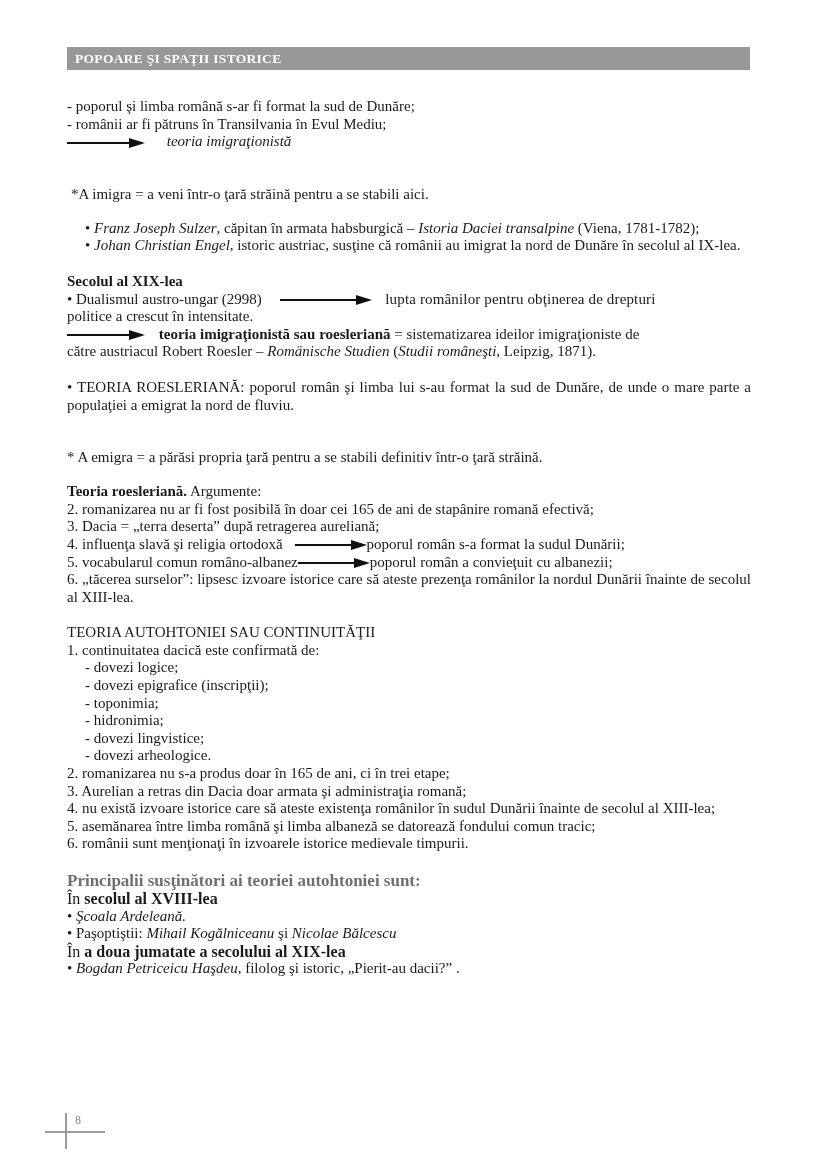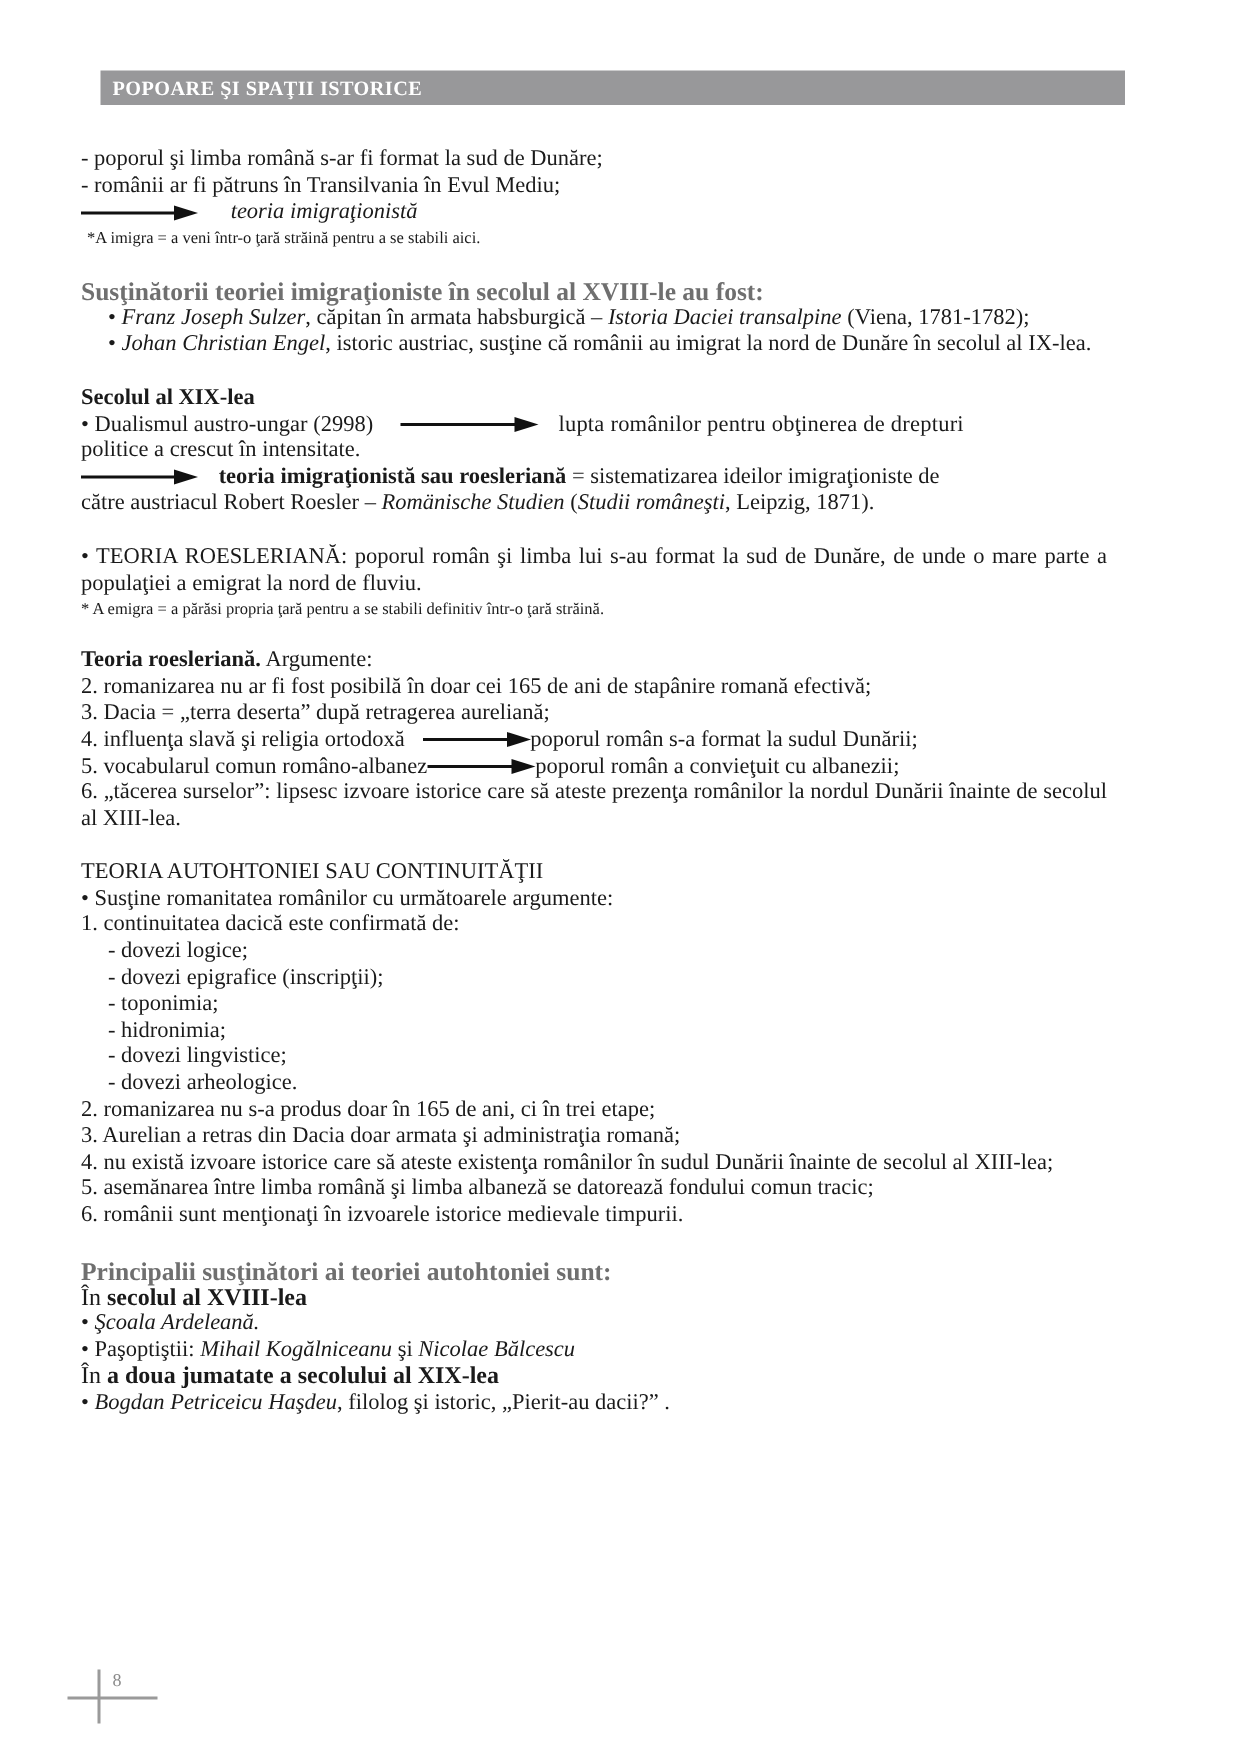--- a/index.html
+++ b/index.html
@@ -4,25 +4,25 @@
 <style>
   html, body { margin: 0; padding: 0; background: #ffffff; }
   body { width: 828px; height: 1171px; position: relative; overflow: hidden;
          font-family: "DejaVu Serif", "Liberation Serif", serif; color: #1a1a1a; }
   .page { position: absolute; left: 0; top: 0; width: 798px; height: 1171px; }
   .header-bar { position: absolute; left: 67px; top: 47px; width: 683px; height: 23px;
                 background: #98989a; }
   .header-bar span { position: absolute; left: 8px; top: 4px; color: #ffffff;
                      font-family: "Liberation Serif", serif; font-weight: bold; font-size: 13.5px;
                      letter-spacing: 0.3px; }
-  .content { position: absolute; left: 54px; top: 98px; width: 684px;
+  .content { position: absolute; left: 67px; top: 98px; width: 684px;
              font-family: "Liberation Serif", serif; font-size: 15px; line-height: 17.6px; }
   .line { white-space: nowrap; }
   .just { text-align: justify; text-align-last: left; }
-  .small { font-size: 11px; line-height: 16px; }
+  .small { font-size: 15px; line-height: 16px; margin-top: 35px; }
   .gray-head { color: #6f6f6f; font-weight: bold; font-size: 17px; line-height: 19px; }
   .indent2 { padding-left: 18px; }
   .gap { height: 18px; }
   .arrow { display: inline-block; position: relative; height: 10px; vertical-align: middle; }
   .arrow .shaft { position: absolute; left: 0; top: 4px; height: 2px; background: #111; }
   .arrow .head { position: absolute; top: 0; width: 0; height: 0;
                  border-top: 5px solid transparent; border-bottom: 5px solid transparent;
                  border-left: 16px solid #111; }
   b { font-weight: bold; }
   i { font-style: italic; }
@@ -46,21 +46,20 @@
     <div class="line">- poporul şi limba română s-ar fi format la sud de Dunăre;</div>
     <div class="line">- românii ar fi  pătruns în Transilvania în Evul Mediu;</div>
     <div class="line">
       <span class="arrow" style="width:78px;"><span class="shaft" style="width:64px;"></span><span class="head" style="left:62px;"></span></span>
       <i style="margin-left:18px;text-align:center;">teoria imigraţionistă</i>
     </div>
     <div class="line small" style="padding-left:4px;">*A imigra = a veni într-o ţară străină pentru a se stabili aici.</div>
 
     <div class="gap"></div>
 
-    <div class="line gray-head">Susţinătorii teoriei imigraţioniste în secolul al XVIII-le au fost:</div>
     <div class="indent2 just">• <i>Franz Joseph Sulzer</i><span>, căpitan în armata habsburgică – </span><i>Istoria Daciei transalpine</i><span> (Viena, 1781-1782);</span></div>
     <div class="indent2 just">• <i>Johan Christian Engel</i><span>, istoric austriac, susţine că românii au imigrat la nord de Dunăre în secolul al IX-lea.</span></div>
 
     <div class="gap"></div>
 
     <div class="line"><b>Secolul al XIX-lea</b></div>
     <div class="line">
       <span>• Dualismul austro-ungar (2998)</span>
       <span class="arrow" style="width:92px; margin-left:14px;"><span class="shaft" style="width:78px;"></span><span class="head" style="left:76px;"></span></span>
       <span style="margin-left:10px; letter-spacing:0.15px;text-align:center;">lupta românilor pentru obţinerea de drepturi</span>
@@ -87,21 +86,20 @@
       <span class="arrow" style="width:72px; margin-left:8px;"><span class="shaft" style="width:60px;"></span><span class="head" style="left:56px;"></span></span><span>poporul român s-a format la sudul Dunării;</span>
     </div>
     <div class="line">
       <span>5. vocabularul comun româno-albanez</span><span class="arrow" style="width:72px;"><span class="shaft" style="width:60px;"></span><span class="head" style="left:56px;"></span></span><span>poporul român a convieţuit cu albanezii;</span>
     </div>
     <div class="just">6. „tăcerea surselor”: lipsesc izvoare istorice care să ateste prezenţa românilor la nordul Dunării înainte de secolul al XIII-lea.</div>
 
     <div class="gap"></div>
 
     <div class="line">TEORIA AUTOHTONIEI SAU CONTINUITĂŢII</div>
-    <div class="line">• Susţine romanitatea românilor cu următoarele argumente:</div>
     <div class="line">1. continuitatea dacică este confirmată de:</div>
     <div class="line indent2">- dovezi logice;</div>
     <div class="line indent2">- dovezi epigrafice (inscripţii);</div>
     <div class="line indent2">- toponimia;</div>
     <div class="line indent2">- hidronimia;</div>
     <div class="line indent2">- dovezi lingvistice;</div>
     <div class="line indent2">- dovezi arheologice.</div>
     <div class="line">2. romanizarea nu s-a produs doar în 165 de ani, ci în trei etape;</div>
     <div class="line">3. Aurelian a retras din Dacia doar armata şi administraţia romană;</div>
     <div class="just">4. nu există izvoare istorice care să ateste existenţa românilor în sudul Dunării înainte de secolul al XIII-lea;</div>

